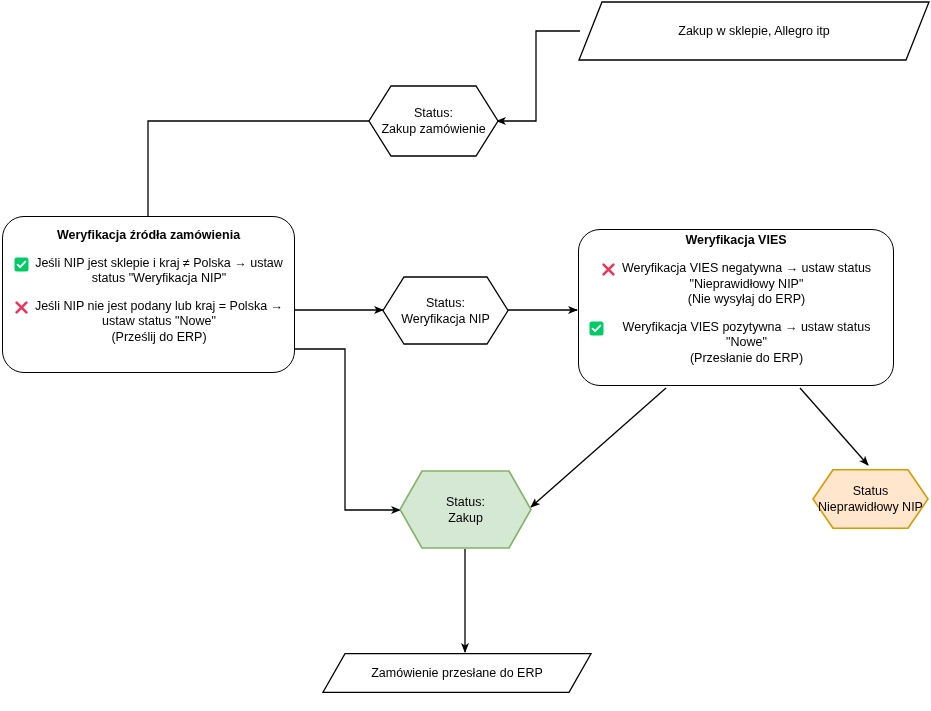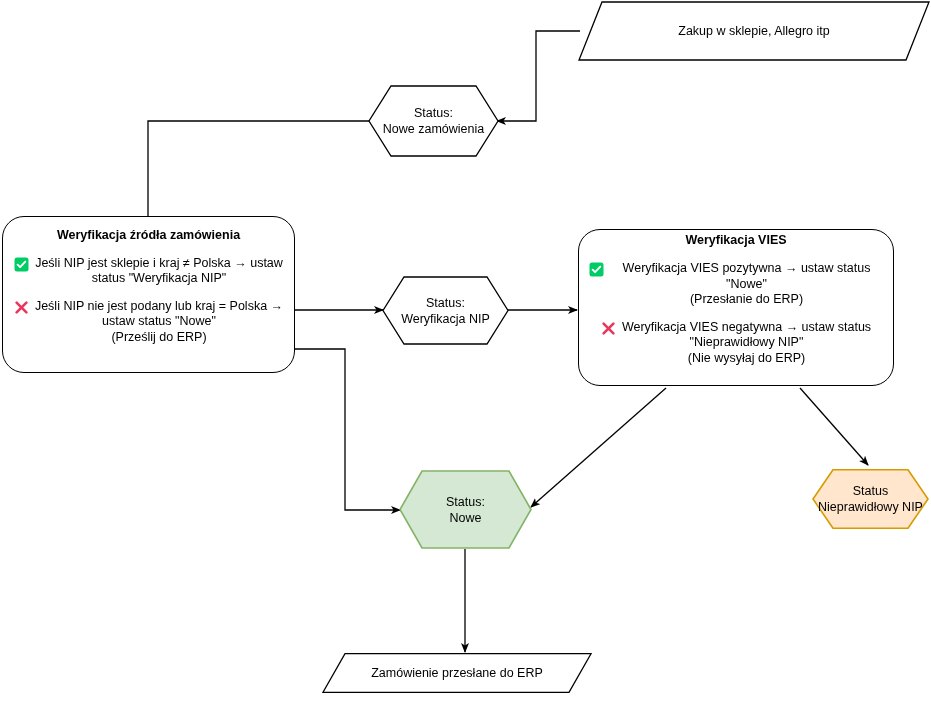--- a/index.html
+++ b/index.html
@@ -128,21 +128,21 @@
       <span>Zakup w sklepie, Allegro itp</span>
     </div>
   </div>
 
   <div class="node" style="left:368px; top:85px; width:131px; height:72px;">
     <svg class="hex-svg" viewBox="0 0 131 72" preserveAspectRatio="none">
       <polygon points="23,1 108,1 130,36 108,71 23,71 1,36" fill="#ffffff" stroke="#000000" stroke-width="1.3" vector-effect="non-scaling-stroke"></polygon>
     </svg>
     <div class="hex-text">
       <span>Status:</span>
-      <span>Nowe zamówienia</span>
+      <span>Zakup zamówienie</span>
     </div>
   </div>
 
   <div class="node proc" style="left:2px; top:216px; width:293px; height:157px;">
     <div class="proc-title">Weryfikacja źródła zamówienia</div>
 
     <div class="bullet">
       <span class="ico">
         <svg width="15" height="15" viewBox="0 0 15 15">
           <rect x="0.5" y="0.5" width="14" height="14" rx="2.5" ry="2.5" fill="#00cc66"></rect>
@@ -178,51 +178,51 @@
       <span>Weryfikacja NIP</span>
     </div>
   </div>
 
   <div class="node proc" style="left:578px; top:229px; width:316px; height:157px;">
     <div class="proc-title">Weryfikacja VIES</div>
 
     <div class="bullet">
       <span class="ico">
         <svg width="15" height="15" viewBox="0 0 15 15">
-          <rect x="0.5" y="0.5" width="14" height="14" rx="2.5" ry="2.5" fill="#00cc66"></rect>
-          <path d="M3.6 7.7 L6.1 10.2 L11.3 4.6" fill="none" stroke="#ffffff" stroke-width="1.9" stroke-linecap="round" stroke-linejoin="round"></path>
-        </svg>
-      </span>
-      <span class="bullet-text">
-        <span>Weryfikacja VIES pozytywna → ustaw status "Nowe"</span><br>
-        <span>(Przesłanie do ERP)</span>
-      </span>
-    </div>
-
-    <div class="bullet">
-      <span class="ico">
-        <svg width="15" height="15" viewBox="0 0 15 15">
           <path d="M2.6 2.6 L12.4 12.4 M12.4 2.6 L2.6 12.4" fill="none" stroke="#e8375a" stroke-width="2.6" stroke-linecap="round"></path>
         </svg>
       </span>
       <span class="bullet-text">
         <span>Weryfikacja VIES negatywna → ustaw status</span><br>
         <span>"Nieprawidłowy NIP"</span><br>
         <span>(Nie wysyłaj do ERP)</span>
       </span>
     </div>
+
+    <div class="bullet">
+      <span class="ico">
+        <svg width="15" height="15" viewBox="0 0 15 15">
+          <rect x="0.5" y="0.5" width="14" height="14" rx="2.5" ry="2.5" fill="#00cc66"></rect>
+          <path d="M3.6 7.7 L6.1 10.2 L11.3 4.6" fill="none" stroke="#ffffff" stroke-width="1.9" stroke-linecap="round" stroke-linejoin="round"></path>
+        </svg>
+      </span>
+      <span class="bullet-text">
+        <span>Weryfikacja VIES pozytywna → ustaw status "Nowe"</span><br>
+        <span>(Przesłanie do ERP)</span>
+      </span>
+    </div>
   </div>
 
   <div class="node" style="left:399px; top:470px; width:133px; height:79px;">
     <svg class="hex-svg" viewBox="0 0 133 79" preserveAspectRatio="none">
       <polygon points="23,1 110,1 132,39.5 110,78 23,78 1,39.5" fill="#d5e8d4" stroke="#82b366" stroke-width="1.6" vector-effect="non-scaling-stroke"></polygon>
     </svg>
     <div class="hex-text">
       <span>Status:</span>
-      <span>Nowe</span>
+      <span>Zakup</span>
     </div>
   </div>
 
   <div class="node" style="left:812px; top:469px; width:117px; height:60px;">
     <svg class="hex-svg" viewBox="0 0 117 81" preserveAspectRatio="none">
       <polygon points="21,1 96,1 116,40.5 96,80 21,80 1,40.5" fill="#ffe6cc" stroke="#d79b00" stroke-width="1.6" vector-effect="non-scaling-stroke"></polygon>
     </svg>
     <div class="hex-text">
       <span>Status</span>
       <span>Nieprawidłowy NIP</span>

